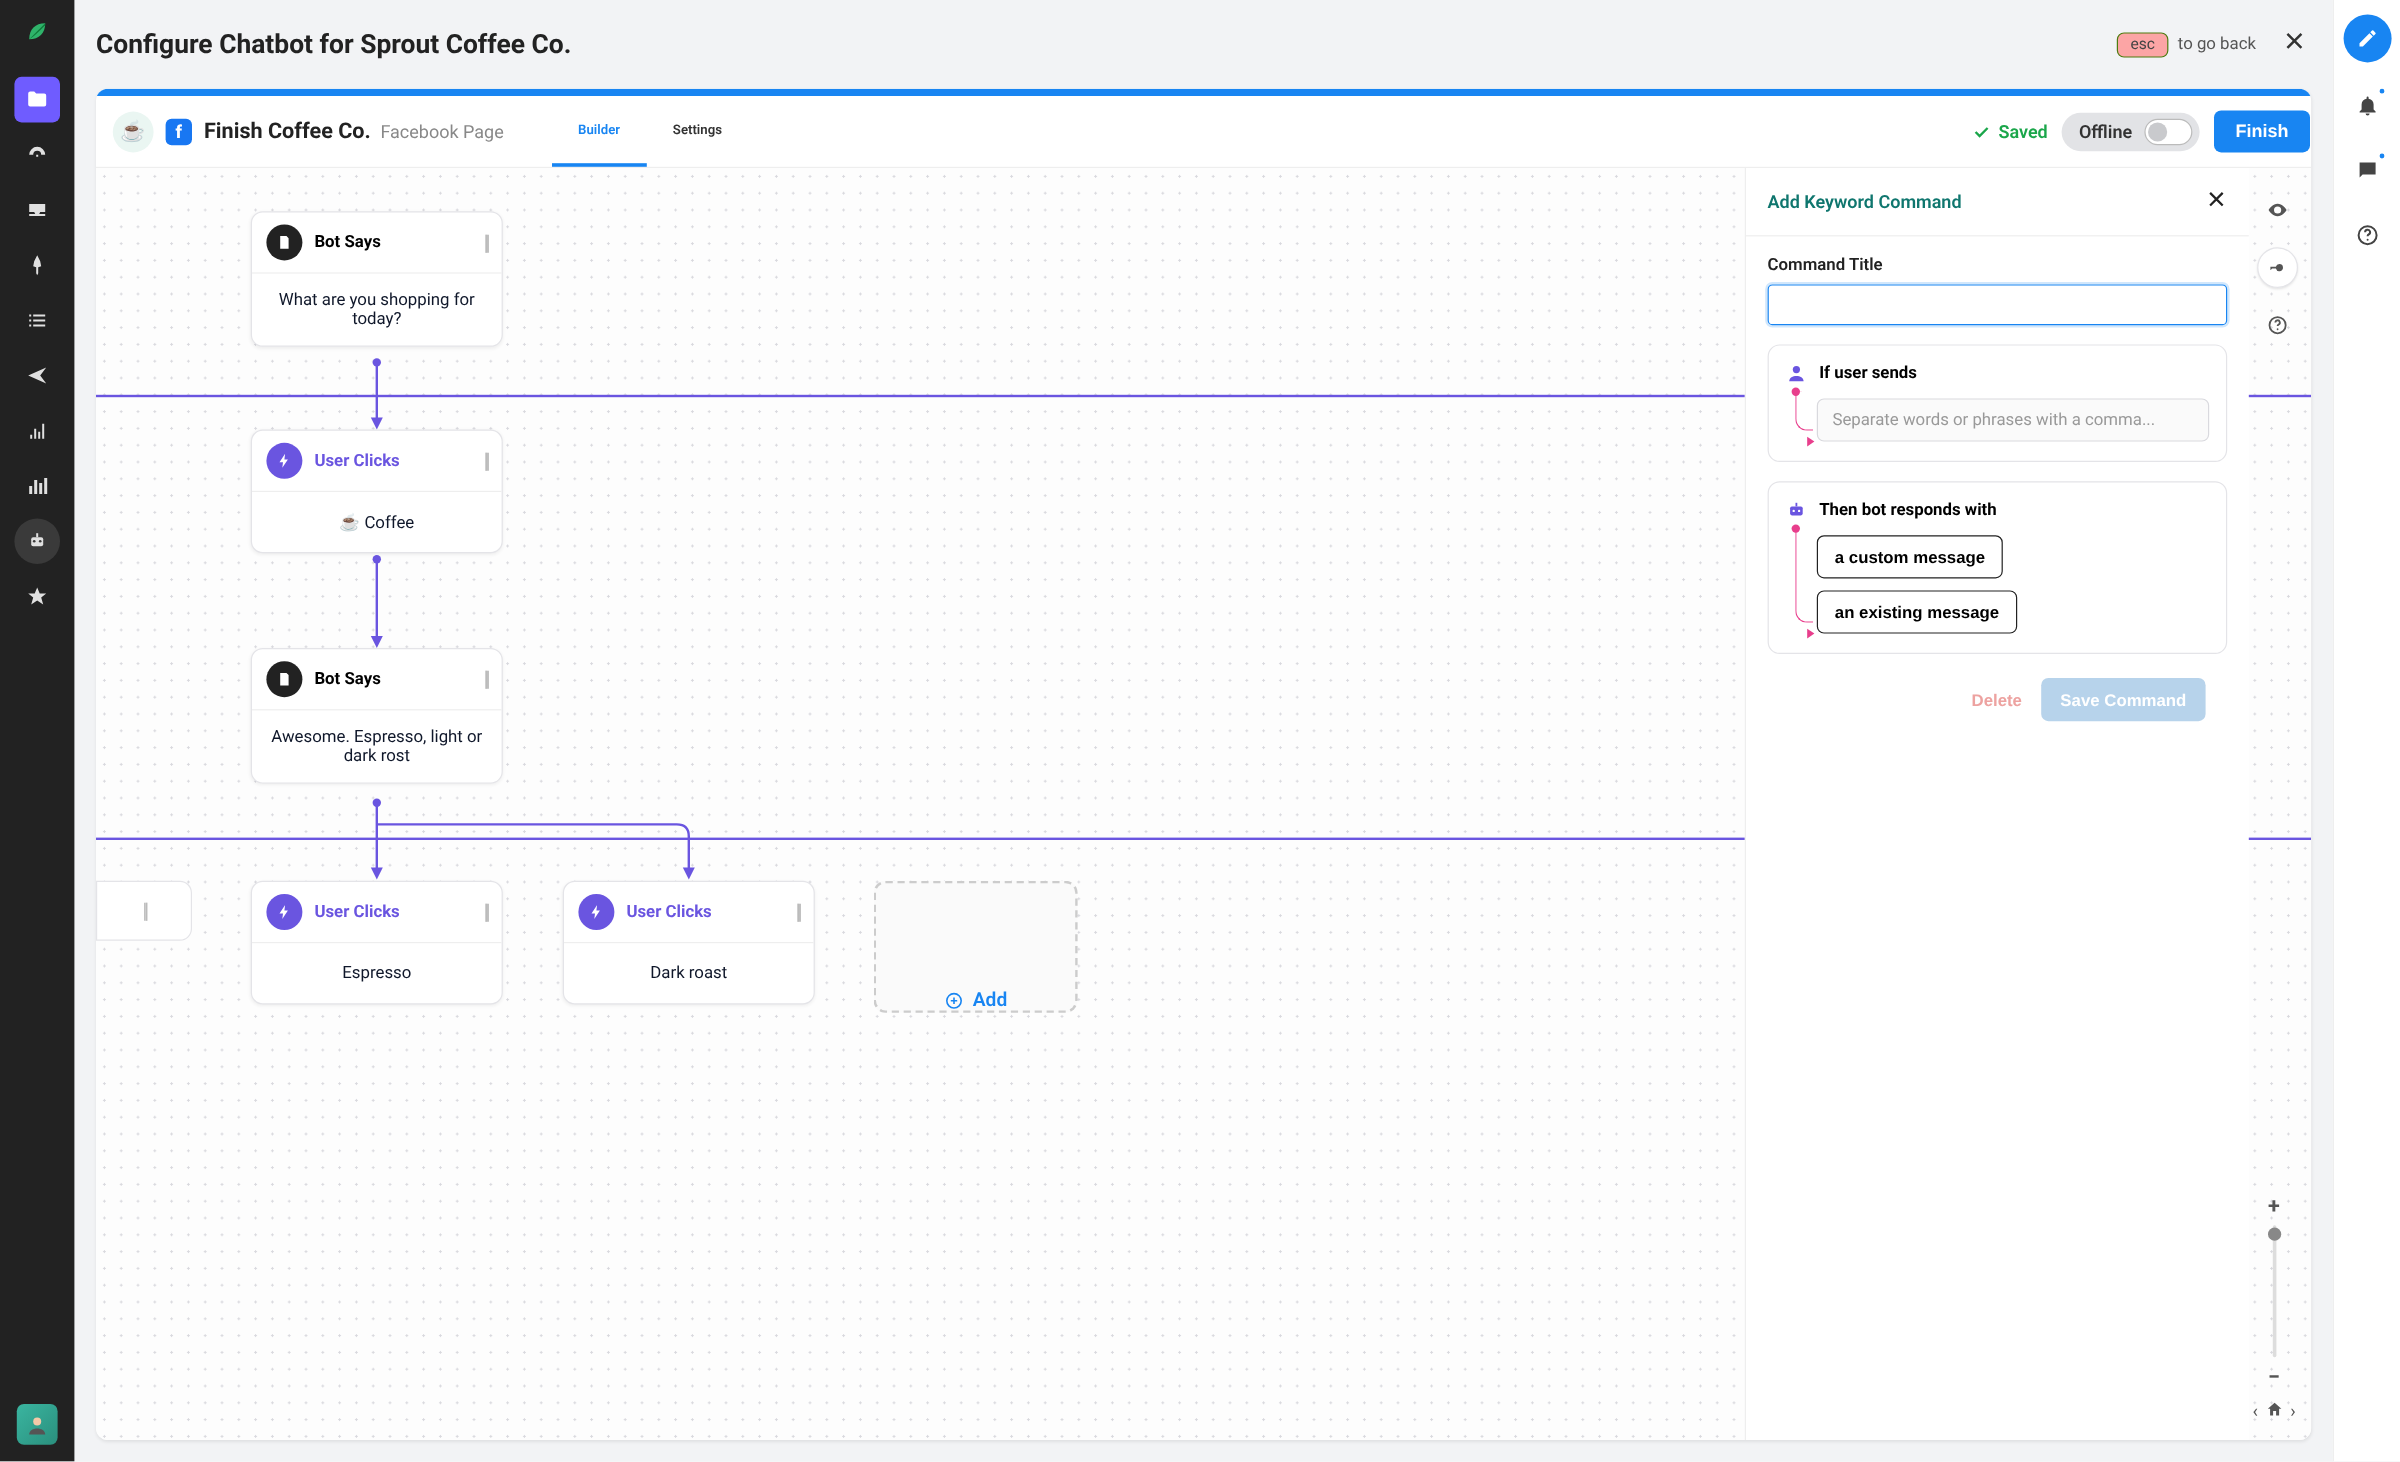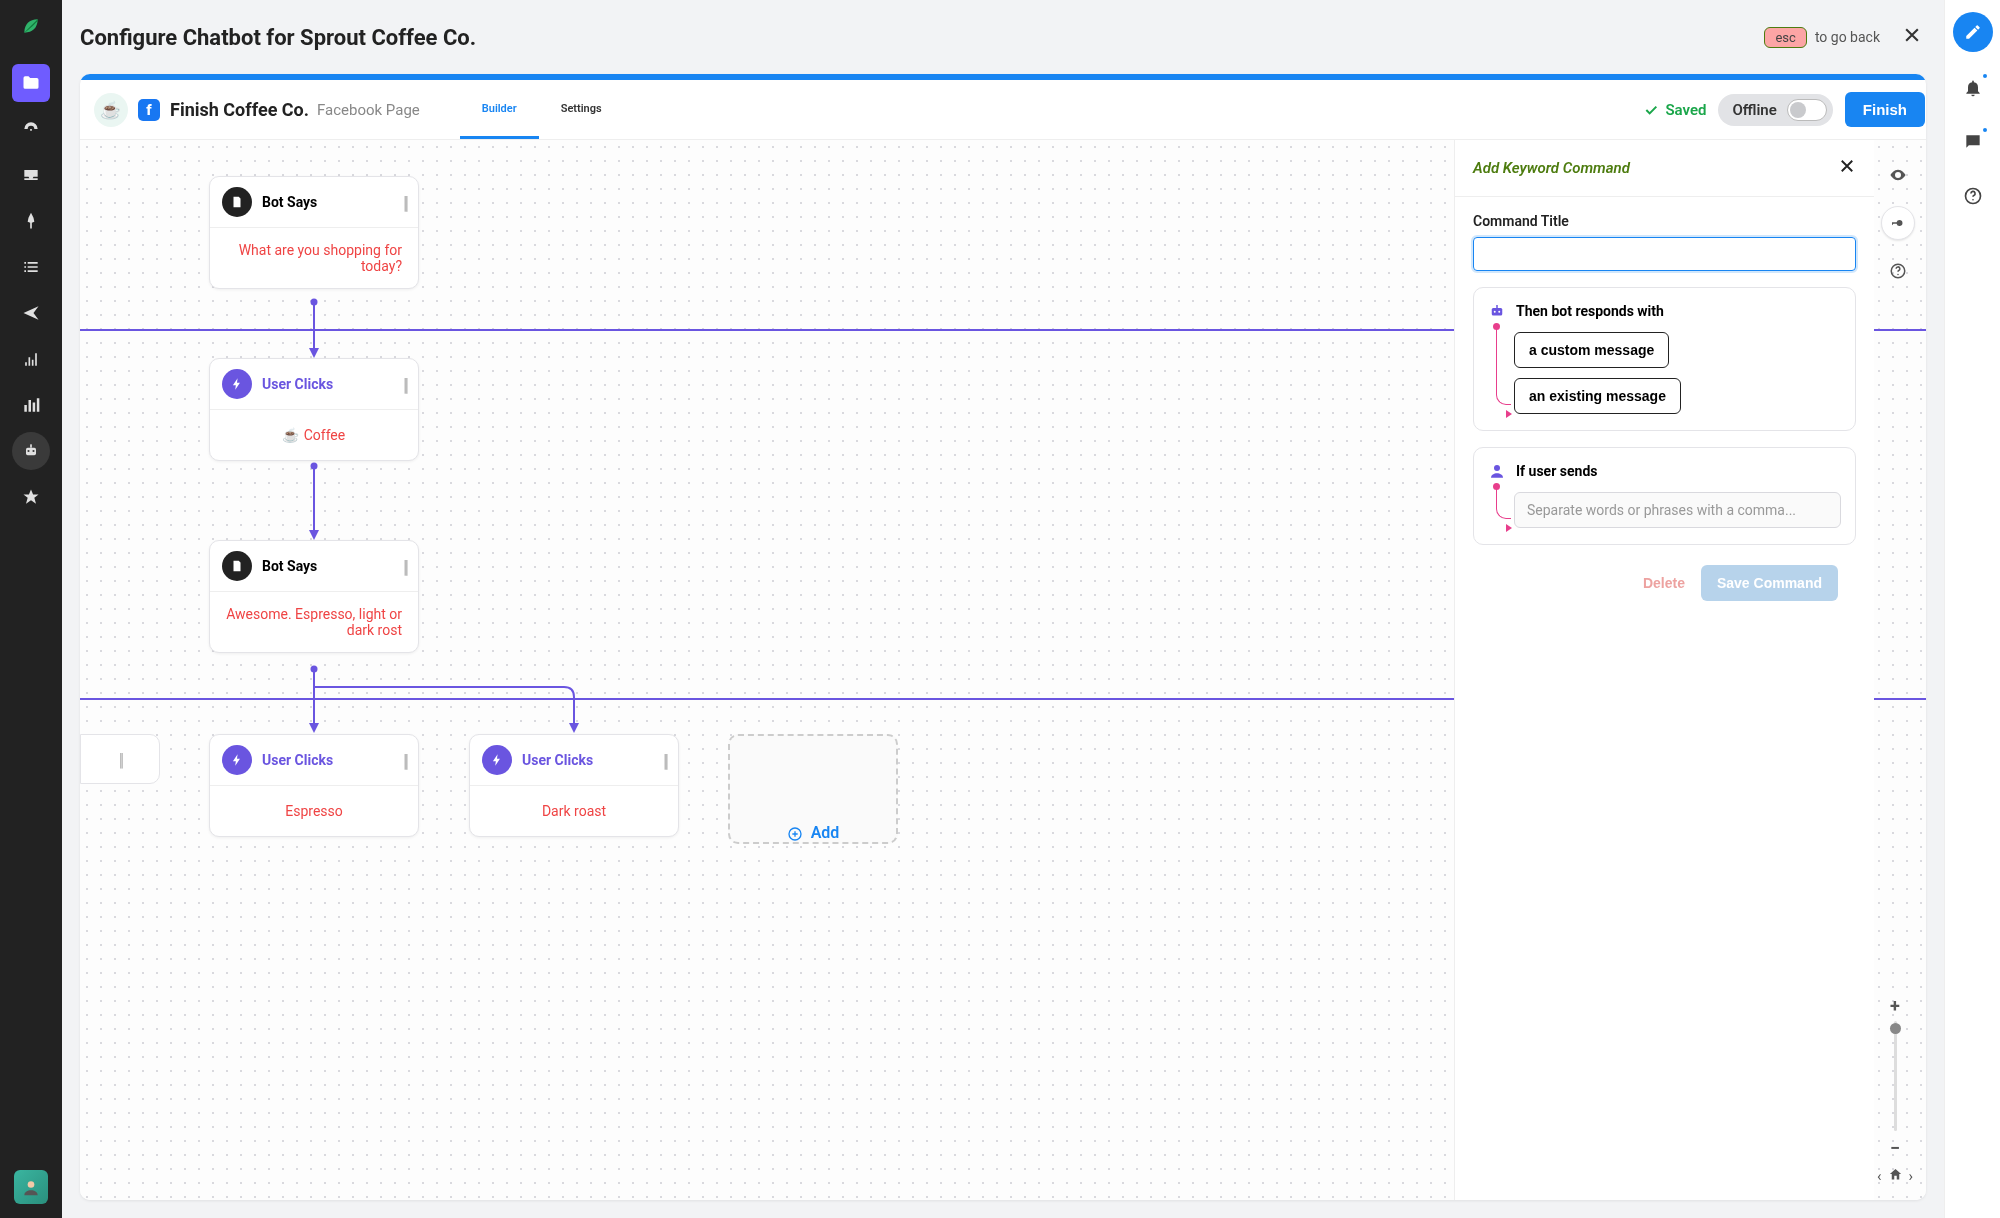--- a/index.html
+++ b/index.html
@@ -52,41 +52,41 @@
     background-image: radial-gradient(#d9d9de 1px, transparent 1px);
     background-size: 14px 14px; background-position: 0 0; }
   .hline { position: absolute; left: 0; right: 0; height: 0; border-top: 2px solid #6a55e0; }
 
   .node { position: absolute; width: 210px; background: #fff; border: 1px solid #e4e4e8; border-radius: 10px; box-shadow: 0 1px 3px rgba(0,0,0,0.06); font-size: 14px; }
   .node .nhead { display: flex; align-items: center; padding: 10px 12px; border-bottom: 1px solid #eee; font-weight: 700; }
   .node .nicon { width: 30px; height: 30px; border-radius: 50%; display: flex; align-items: center; justify-content: center; margin-right: 10px; color: #fff; }
   .node .nicon.dark { background: #222; }
   .node .nicon.purple { background: #6a55e0; }
   .node .nhead .drag { margin-left: auto; color: #bbb; letter-spacing: -3px; font-size: 18px; }
-  .node .nbody { padding: 14px 16px; text-align: right; color: #ef4444; min-height: 50px; display: flex; align-items: center; justify-content: center; }
+  .node .nbody { padding: 14px 16px; text-align: center; color: #0f172a; min-height: 50px; display: flex; align-items: center; justify-content: center; }
   .node .nbody.pad-small { padding: 12px 16px; }
   .node.userclicks .nhead { color: #6a55e0; }
 
   
   .conn { position: absolute; pointer-events: none; }
   .conn svg { overflow: visible; }
   .conn .dot { fill: #6a55e0; }
   .conn .line { stroke: #6a55e0; stroke-width: 2; fill: none; }
   .conn .arrow { fill: #6a55e0; }
 
   
   .mininode { position: absolute; background: #fff; border: 1px solid #e4e4e8; border-radius: 10px; padding: 18px 16px; display: flex; align-items: center; justify-content: center; }
   .mininode .drag { color: #bbb; letter-spacing: -3px; font-size: 18px; }
 
   
   .addbox { position: absolute; border: 2px dashed #ccc; border-radius: 10px; background: #fafafa; display: flex; align-items: flex-end; justify-content: center; color: #1885f2; font-weight: 600; gap: 8px; }
 
   
   .panel { position: absolute; top: 0; right: 52px; bottom: 0; width: 420px; background: #fff; border-left: 1px solid #eee; display: flex; flex-direction: column; z-index: 5; }
-  .panel .phead { display: flex; align-items: center; padding: 16px 18px; border-bottom: 1px solid #eee; font-weight: 600; font-size: 15px; color: #4d7c0f; font-style: italic; }
+  .panel .phead { display: flex; align-items: center; padding: 16px 18px; border-bottom: 1px solid #eee; font-weight: 600; font-size: 15px; color: #0f766e; }
   .panel .phead .px { margin-left: auto; font-size: 20px; cursor: pointer; color: #222; }
   .panel .pcontent { padding: 16px 18px; display: flex; flex-direction: column; gap: 16px; }
   .field label.small { font-size: 14px; font-weight: 600; color: #222; display: block; margin-bottom: 8px; }
   .field input[type=text] { width: 100%; height: 34px; border: 1px solid #1885f2; outline: 2px solid rgba(24,133,242,0.2); border-radius: 4px; padding: 0 10px; font-size: 14px; }
   .groupbox { border: 1px solid #e4e4e8; border-radius: 10px; padding: 14px 14px 16px 14px; background: #fff; }
   .gb-head { display: flex; align-items: center; gap: 10px; font-weight: 700; font-size: 14px; }
   .gb-icon { width: 18px; height: 18px; display: flex; align-items: center; justify-content: center; color: #6a55e0; }
   .gb-body { margin-top: 12px; margin-left: 6px; padding-left: 20px; position: relative; }
   .gb-body::before { content: ""; position: absolute; left: 2px; top: -6px; width: 14px; height: calc(100% - 4px); border-left: 1.5px solid #e83e8c; border-bottom: 1.5px solid #e83e8c; border-bottom-left-radius: 10px; }
   .gb-body .dot-start { position: absolute; left: -1.5px; top: -9px; width: 7px; height: 7px; background: #e83e8c; border-radius: 50%; }
@@ -392,57 +392,57 @@
           <div class="pcontent">
             <div class="field">
               <label class="small">Command Title</label>
               <input type="text" style="">
             </div>
 
             <div class="groupbox">
               <div class="gb-head">
                 <span class="gb-icon">
                     <svg viewBox="0 0 24 24" fill="#6a55e0">
+                      <circle cx="12" cy="8" r="4"></circle>
+                      <path d="M4 21c0-4 4-6 8-6s8 2 8 6"></path>
+                    </svg>
+                  </span>
+                <span>If user sends</span>
+              </div>
+              <div class="gb-body">
+                <span class="dot-start"></span>
+                  <span class="arrow-end"></span>
+                <div class="pill-input">
+                  <span style="color:#999">Separate words or phrases with a comma...</span>
+                </div>
+              </div>
+            </div>
+
+            <div class="groupbox">
+              <div class="gb-head">
+                <span class="gb-icon">
+                    <svg viewBox="0 0 24 24" fill="#6a55e0">
                       <rect x="5" y="8" width="14" height="10" rx="2"></rect>
                       <circle cx="9" cy="13" r="1.3" fill="#fff"></circle>
                       <circle cx="15" cy="13" r="1.3" fill="#fff"></circle>
                       <rect x="11" y="4" width="2" height="4"></rect>
                     </svg>
                   </span>
                 <span>Then bot responds with</span>
               </div>
               <div class="gb-body">
                 <span class="dot-start"></span>
                   <span class="arrow-end"></span>
                 <div class="opt-row">
                   <button class="opt-btn">a custom message</button>
                   <button class="opt-btn">an existing message</button>
                 </div>
               </div>
             </div>
 
-            <div class="groupbox">
-              <div class="gb-head">
-                <span class="gb-icon">
-                    <svg viewBox="0 0 24 24" fill="#6a55e0">
-                      <circle cx="12" cy="8" r="4"></circle>
-                      <path d="M4 21c0-4 4-6 8-6s8 2 8 6"></path>
-                    </svg>
-                  </span>
-                <span>If user sends</span>
-              </div>
-              <div class="gb-body">
-                <span class="dot-start"></span>
-                  <span class="arrow-end"></span>
-                <div class="pill-input">
-                  <span style="color:#999">Separate words or phrases with a comma...</span>
-                </div>
-              </div>
-            </div>
-
             <div class="pfoot">
               <button class="link-danger">Delete</button>
               <button class="save-cmd">Save Command</button>
             </div>
           </div>
         </div>
 
       </div>
     </div>
   </div>

